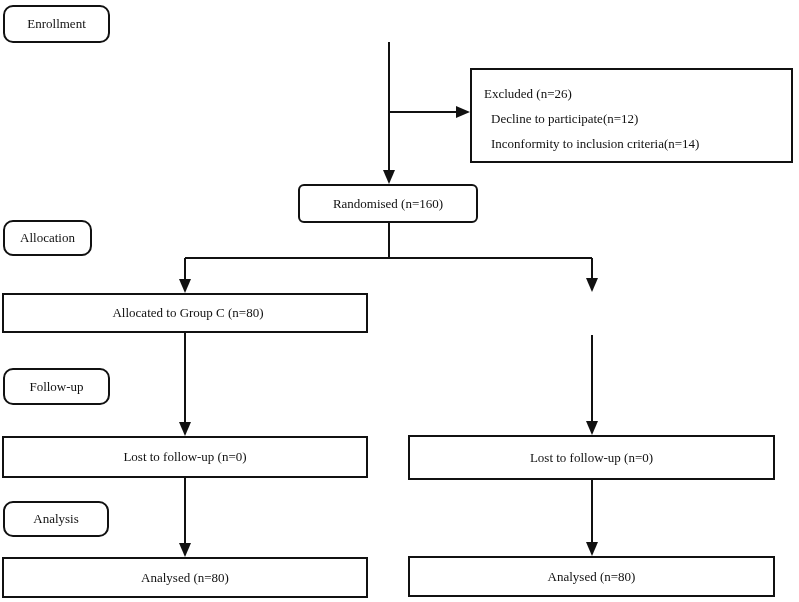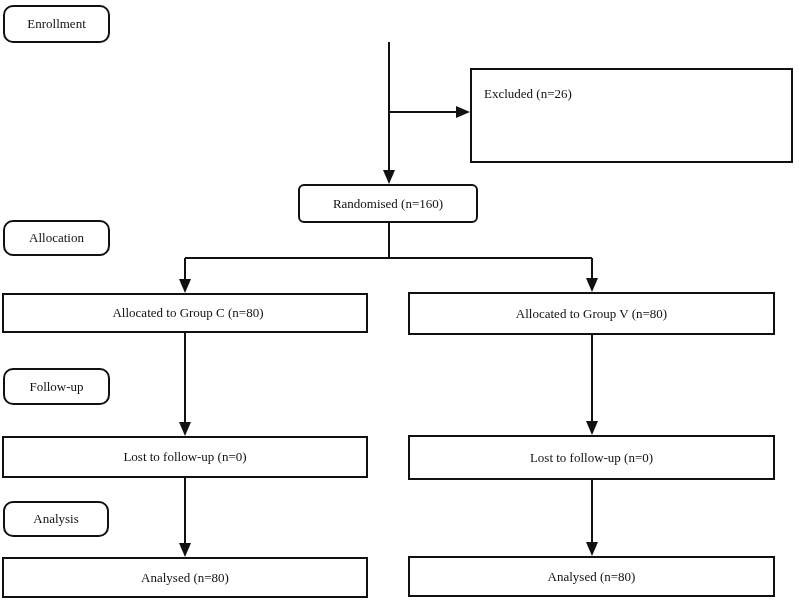--- a/index.html
+++ b/index.html
@@ -79,36 +79,37 @@
       <polygon points="592,292 586,278 598,278"></polygon>
       <polygon points="185,436 179,422 191,422"></polygon>
       <polygon points="592,435 586,421 598,421"></polygon>
       <polygon points="185,557 179,543 191,543"></polygon>
       <polygon points="592,556 586,542 598,542"></polygon>
     </g>
   </svg>
 
   <div class="box stage-label" style="left:3px; top:5px; width:107px; height:38px;">Enrollment</div>
 
-  <div class="box stage-label" style="left:3px; top:220px; width:107px; height:36px;">Allocation</div>
+  <div class="box stage-label" style="left:3px; top:220px; width:89px; height:36px;">Allocation</div>
 
   <div class="box stage-label" style="left:3px; top:368px; width:107px; height:37px;">Follow-up</div>
 
   <div class="box stage-label" style="left:3px; top:501px; width:106px; height:36px;text-align:right;">Analysis</div>
 
 
   <div class="box multiline" style="left:470px; top:68px; width:323px; height:95px;">
     <div>Excluded (n=26)</div>
+    <div class="indent">Decline to participate(n=12)</div>
+    <div class="indent">Inconformity to inclusion criteria(n=14)</div>
   </div>
 
   <div class="box" style="left:298px; top:184px; width:180px; height:39px;border-radius:6px;">Randomised (n=160)</div>
 
   <div class="box" style="left:2px; top:293px; width:366px; height:40px;padding-left:6px;">Allocated to Group C (n=80)</div>
 
-  <div class="box" style="left:408px; top:292px; width:367px; height:43px;">Allocated to Group V (n=80)</div>
 
   <div class="box" style="left:2px; top:436px; width:366px; height:42px;">Lost to follow-up (n=0)</div>
 
   <div class="box" style="left:408px; top:435px; width:367px; height:45px;">Lost to follow-up (n=0)</div>
 
   <div class="box" style="left:2px; top:557px; width:366px; height:41px;">Analysed (n=80)</div>
 
   <div class="box" style="left:408px; top:556px; width:367px; height:41px;">Analysed (n=80)</div>
 
 </div>

